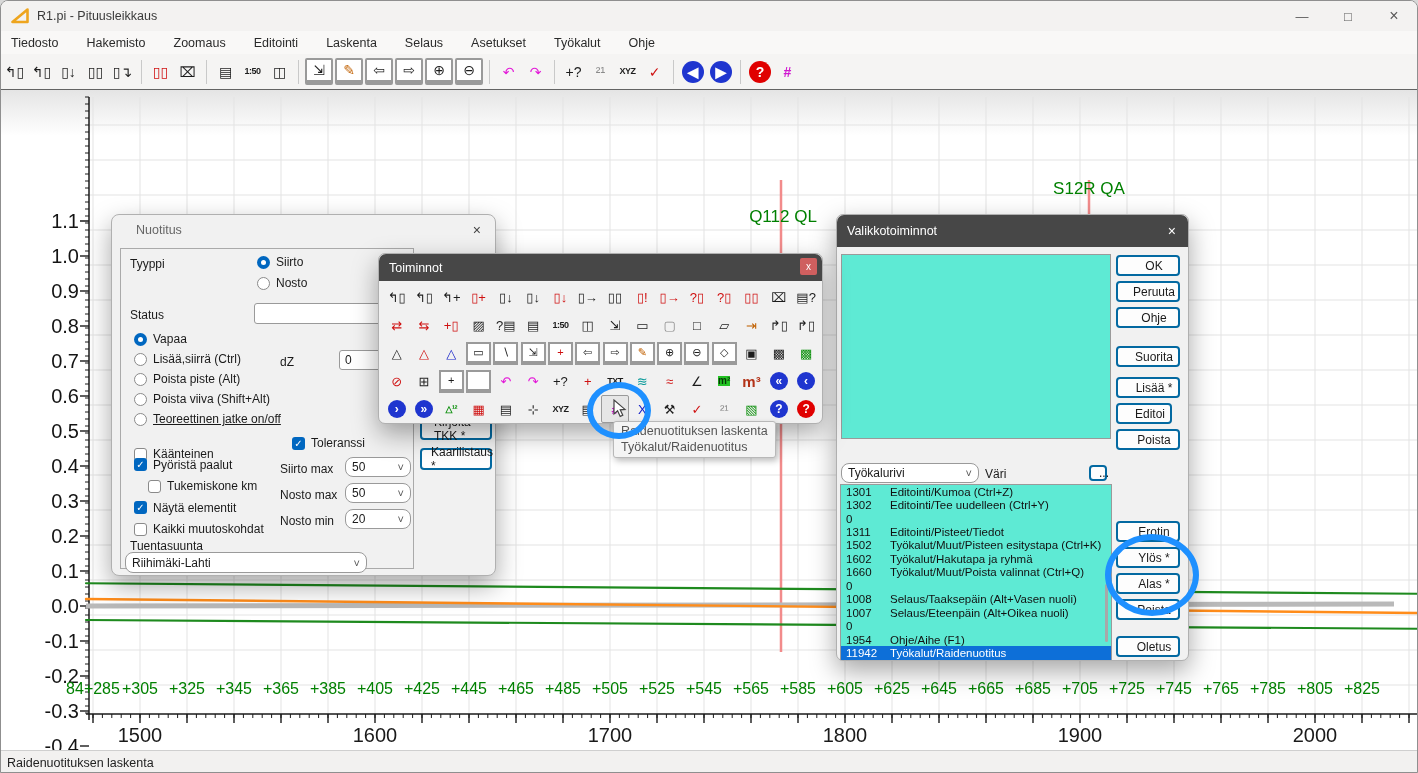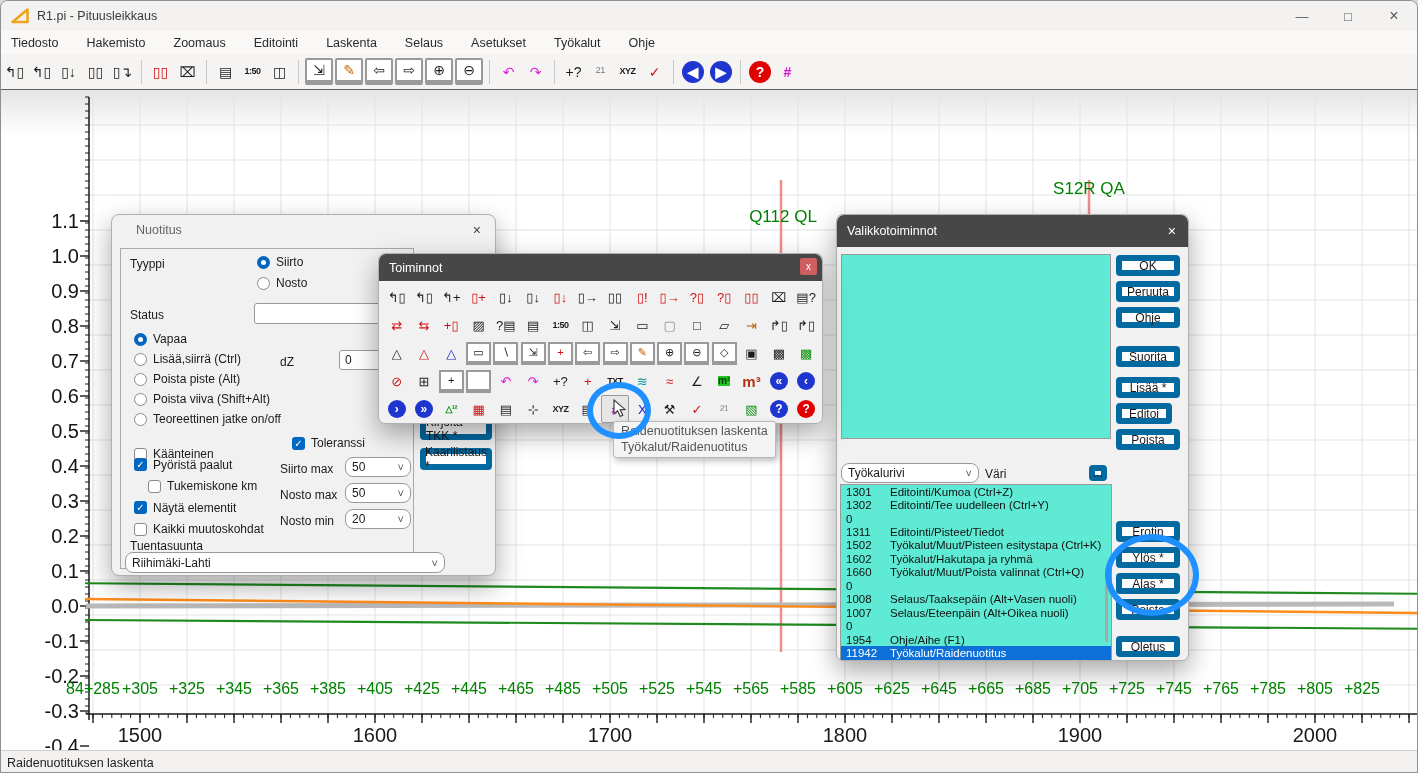--- a/index.html
+++ b/index.html
@@ -35,22 +35,22 @@
   .canvas-shade{position:absolute;left:0;top:0;width:100%;height:46px;background:linear-gradient(180deg,rgba(90,90,90,.16),rgba(90,90,90,0));pointer-events:none;}
   #chart-svg{position:absolute;left:0;top:0;}
   .y-tick{position:absolute;width:72px;text-align:right;font-size:20px;color:#141414;}
   .station-label{position:absolute;transform:translateX(-50%);font-size:16px;color:#008000;white-space:nowrap;}
   .km-label{position:absolute;transform:translateX(-50%);font-size:20px;color:#1a1a1a;}
   .marker-label{position:absolute;transform:translateX(-50%);font-size:17px;color:#008000;white-space:nowrap;margin-top:48px;}
   
   .dlg{position:absolute;background:#f1f1f1;border:1px solid #b0b0b0;border-radius:8px;
        box-shadow:0 10px 26px rgba(0,0,0,.35);box-sizing:border-box;}
   .dlg .lbl{position:absolute;font-size:12px;color:#1a1a1a;white-space:nowrap;}
-  .btn{position:absolute;background:#fdfdfd;border:6px solid #0369a1;border-radius:4px;font-size:12px;
-       color:#1a1a1a;display:flex;align-items:center;justify-content:center;box-sizing:border-box;}
+  .btn{position:absolute;background:#fdfdfd;border:2px solid #0369a1;border-radius:4px;font-size:12px;
+       color:#1a1a1a;display:flex;align-items:center;justify-content:center;box-sizing:border-box;padding-left:12px;}
   .field{position:absolute;background:#fff;border:1px solid #9a9a9a;border-radius:3px;font-size:12px;
          color:#1a1a1a;display:flex;align-items:center;padding:0 5px;box-sizing:border-box;}
   .combo{position:absolute;background:#fff;border:1px solid #9a9a9a;border-radius:8px;font-size:12px;color:#1a1a1a;
          display:flex;align-items:center;justify-content:space-between;padding:0 6px;box-sizing:border-box;}
   .combo .chev{color:#555;font-size:11px;}
   .radio-row{position:absolute;display:flex;align-items:center;gap:6px;font-size:12px;color:#1a1a1a;white-space:nowrap;}
   .radio{width:13px;height:13px;border-radius:50%;border:1px solid #8a8a8a;background:#fff;box-sizing:border-box;flex:0 0 auto;}
   .radio.on{border:none;background:#0067c0;position:relative;}
   .radio.on::after{content:"";position:absolute;left:4px;top:4px;width:5px;height:5px;border-radius:50%;background:#fff;}
   .check-row{position:absolute;display:flex;align-items:center;gap:6px;font-size:12px;color:#1a1a1a;white-space:nowrap;}
@@ -580,21 +580,21 @@
           <span>Lisää,siirrä  (Ctrl)</span>
         </div>
         <div class="radio-row" style="left: 22px; top: 157px;">
           <span class="radio"></span>
           <span>Poista piste  (Alt)</span>
         </div>
         <div class="radio-row" style="left: 22px; top: 177px;">
           <span class="radio"></span>
           <span>Poista viiva  (Shift+Alt)</span>
         </div>
-        <div class="radio-row" style="left: 22px; top: 197px;">
+        <div class="radio-row" style="left: 22px; top: 197px; text-decoration: underline;">
           <span class="radio"></span>
           <span>Teoreettinen jatke on/off</span>
         </div>
       </div>
     <span class="lbl" style="left:168px;top:140px;">dZ</span>
     <div class="field" style="left:227px;top:135px;width:66px;height:20px;">
       <span>0</span>
     </div>
     <div id="nuotitus-checks">
         <div class="check-row" style="left: 22px; top: 232px; text-align: right;">
@@ -633,21 +633,21 @@
           <span>50</span>
           <span class="chev">˅</span>
         </div>
         <span class="lbl" style="left: 168px; top: 299px;">Nosto min</span>
         <div class="combo" style="left: 233px; top: 294px; width: 66px; height: 20px;">
           <span>20</span>
           <span class="chev">˅</span>
         </div>
       </div>
     <span class="lbl" style="left:18px;top:324px;">Tuentasuunta</span>
-    <div class="combo" style="left:13px;top:337px;width:320px;height:21px;">
+    <div class="combo" style="left:13px;top:337px;width:242px;height:21px;">
       <span>Riihimäki-Lahti</span>
         <span class="chev">˅</span>
     </div>
     <div id="nuotitus-sidebtns">
         <div class="btn" style="left: 308px; top: 203px; width: 72px; height: 22px;">Kirjoita TKK *</div>
         <div class="btn" style="left: 308px; top: 233px; width: 72px; height: 22px;">Kaarilistaus *</div>
       </div>
   </div>
 
   <div class="dlg" style="left:377px;top:252px;width:445px;height:171px;z-index:20;border-radius:7px;">

